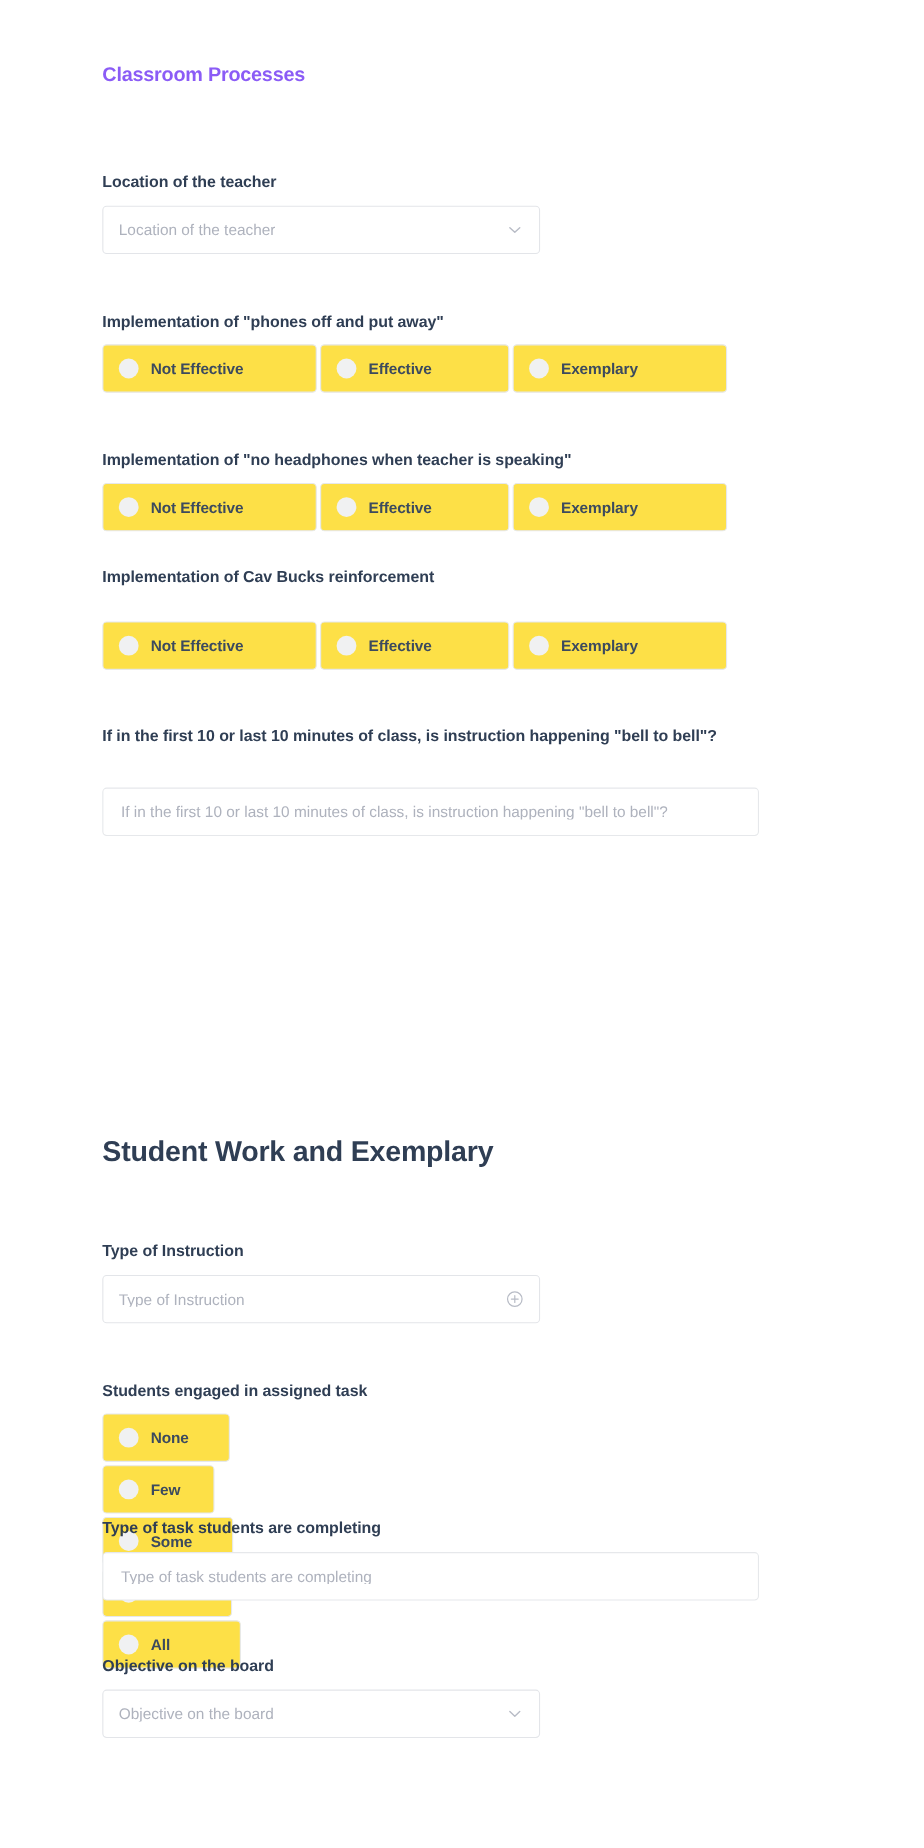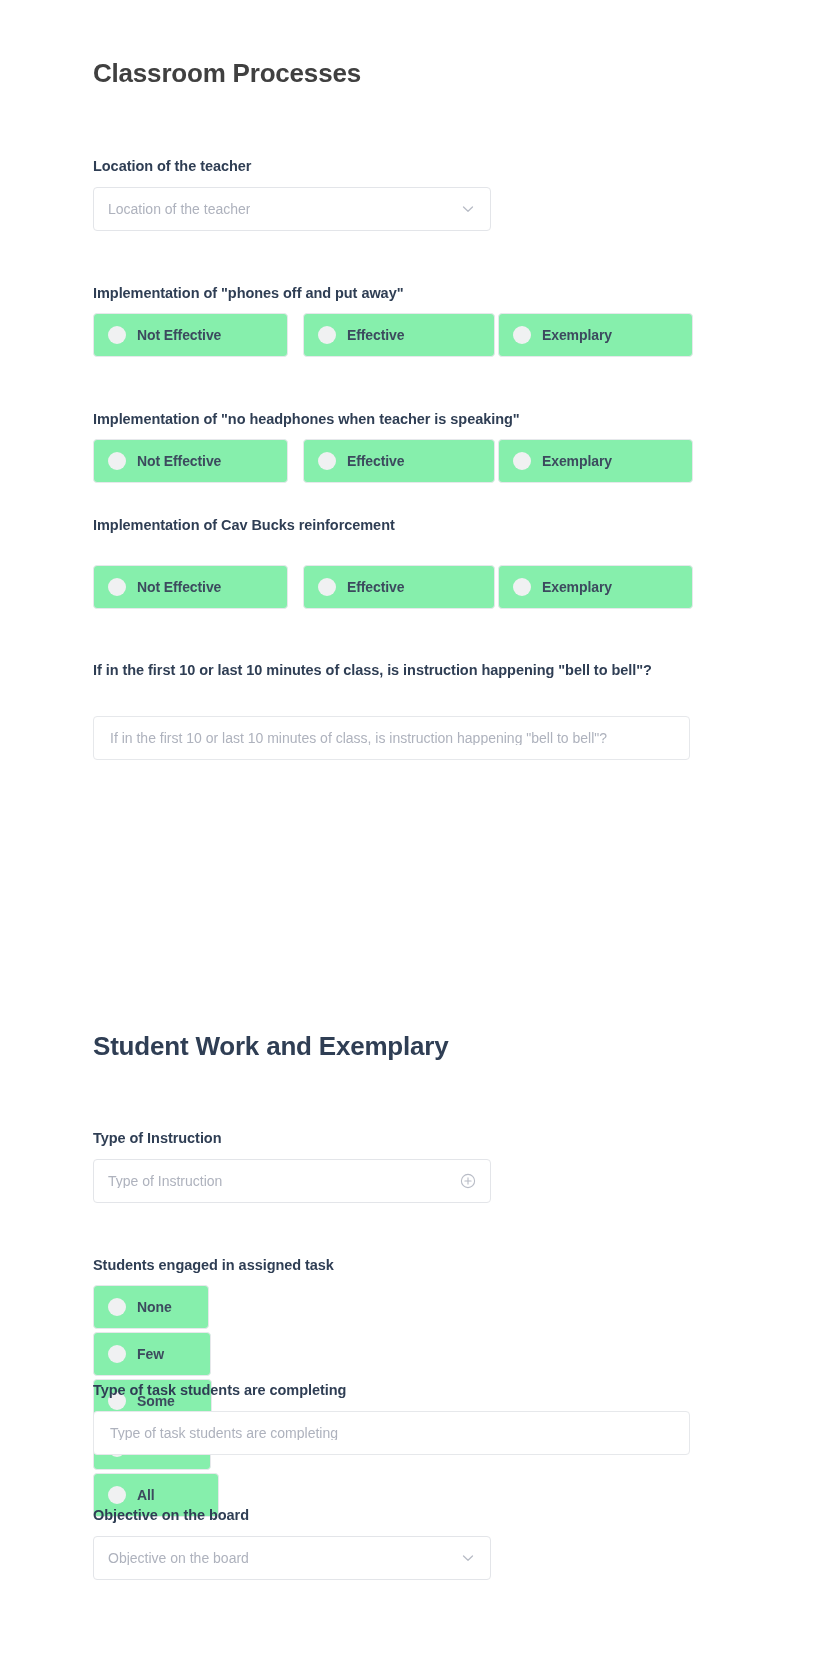--- a/index.html
+++ b/index.html
@@ -88,21 +88,21 @@
   
   .radio-group {
     display: flex;
     gap: 3px;
   }
 
   .radio-card {
     height: 44px;
     border: 1px solid #e6e8eb;
     border-radius: 4px;
-    background: #86efac;
+    background: #fde047;
     display: flex;
     align-items: center;
     padding: 0 14px;
     gap: 11px;
   }
 
   .radio-card .dot {
     width: 18px;
     height: 18px;
     border-radius: 50%;
@@ -114,41 +114,41 @@
     font-size: 14px;
     font-weight: bold;
     color: #3c4a5e;
     line-height: 1;
     white-space: nowrap;
     letter-spacing: -0.1px;
   }
 
   
   .g3 .radio-card:nth-child(1) { width: 195px; }
-  .g3 .radio-card:nth-child(2) { width: 192px; margin-left: 12px; }
+  .g3 .radio-card:nth-child(2) { width: 172px; }
   .g3 .radio-card:nth-child(3) { width: 195px; }
 
   
   .g5 .radio-card:nth-child(1) { width: 116px; }
-  .g5 .radio-card:nth-child(2) { width: 118px; }
+  .g5 .radio-card:nth-child(2) { width: 102px; }
   .g5 .radio-card:nth-child(3) { width: 119px; }
   .g5 .radio-card:nth-child(4) { width: 118px; justify-content: space-between; }
   .g5 .radio-card:nth-child(5) { width: 126px; }
 
   
   .abs { position: absolute; left: 93px; }
 </style>
 </head>
 <body>
 
 <div class="page">
 
   <div class="section section-1">
 
-    <h1 class="abs" style="top:58px;font-size:26px;font-weight:bold;color:#404040;letter-spacing:-0.2px;">Classroom Processes</h1>
+    <h1 class="abs" style="top:58px;font-size:18px;font-weight:bold;color:#8b5cf6;letter-spacing:-0.2px;">Classroom Processes</h1>
 
     <div class="field abs" style="top:156px;">
       <div class="field-label">Location of the teacher</div>
     </div>
     <div class="select-box abs" style="top:187px;">
       <span class="ph">Location of the teacher</span>
       <span class="select-icon">
         <svg width="16" height="16" viewBox="0 0 16 16" fill="none">
           <path d="M3.5 6 L8 10.2 L12.5 6" stroke="#b8bcc6" stroke-width="1.3" stroke-linecap="round" stroke-linejoin="round"></path>
         </svg>

